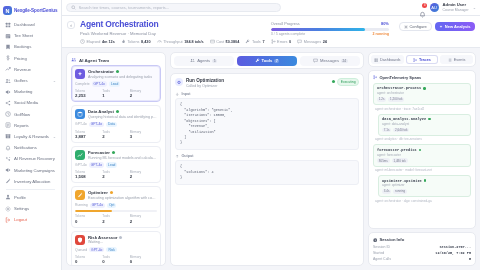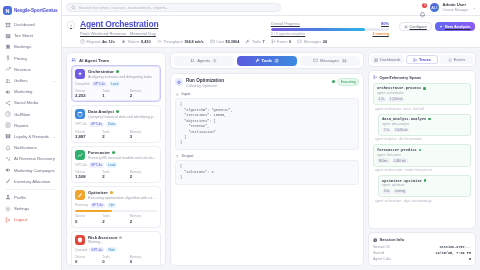--- a/index.html
+++ b/index.html
@@ -68,21 +68,21 @@
     flex: 0 0 9px;
   }
   .user-meta { line-height: 1.15; }
   .user-name { font-size: 4.2px; font-weight: bold; color: #333844; white-space: nowrap; }
   .user-role { font-size: 3.5px; color: #989eac; white-space: nowrap; }
   .chev { font-size: 4px; color: #a7adba; }
 
   
   .pagehead {
     background: #fff; border-bottom: 1px solid #e6e9ef;
-    padding: 4px 5px 3px 5px; flex: 0 0 auto; text-decoration: underline;
+    padding: 4px 5px 3px 5px; flex: 0 0 auto;
   }
   .ph-row { display: flex; align-items: flex-start; gap: 5px; }
   .back-btn {
     width: 8px; height: 8px; border-radius: 3px; border: 1px solid #e4e7ee;
     background: #fff; color: #7a8090; font-size: 5px;
     display: flex; align-items: center; justify-content: center; flex: 0 0 8px; margin-top: 1px;
   }
   .ph-titles { min-width: 0; }
   .ph-title { font-size: 8.5px; font-weight: bold; color: #4b4fd6; letter-spacing: -.2px; line-height: 1.1; }
   .ph-sub { font-size: 4.2px; color: #8a90a0; margin-top: 1.2px; white-space: nowrap; }

